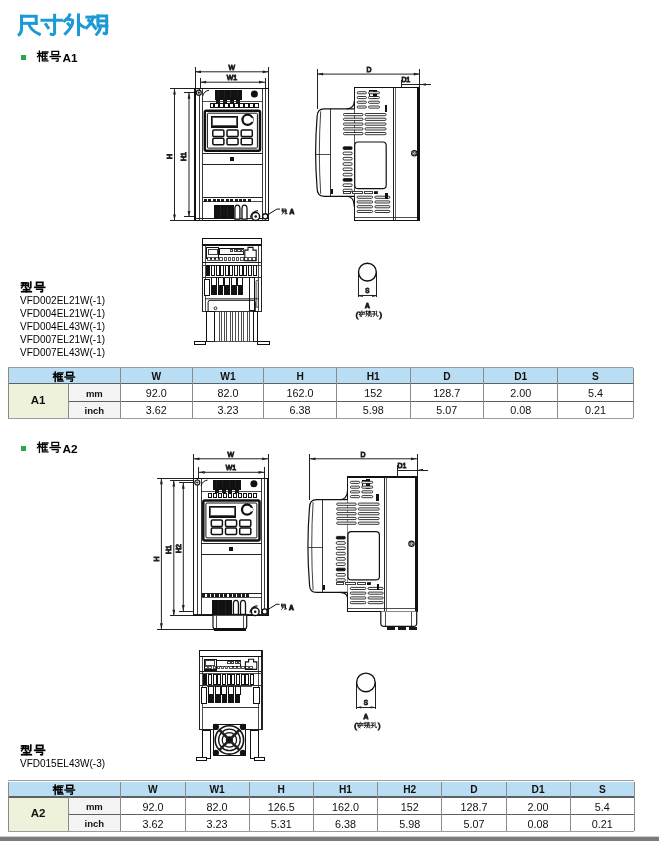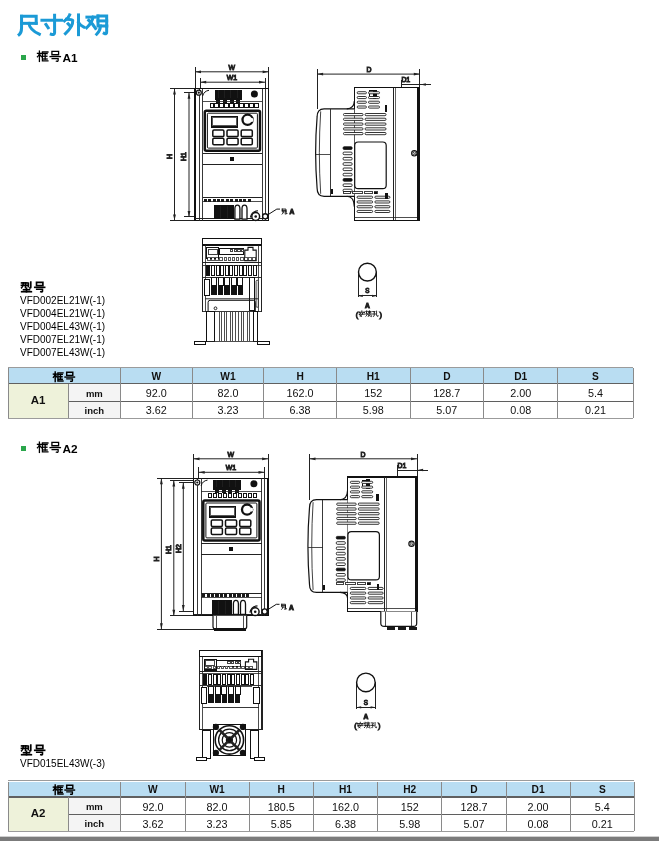--- a/index.html
+++ b/index.html
@@ -803,27 +803,27 @@
 <div class="tc b" style="left:315.5px;top:784.1px;font-size:10.2px">H1</div>
 <div class="tc b" style="left:379.70000000000005px;top:784.1px;font-size:10.2px">H2</div>
 <div class="tc b" style="left:443.9px;top:784.1px;font-size:10.2px">D</div>
 <div class="tc b" style="left:508.1px;top:784.1px;font-size:10.2px">D1</div>
 <div class="tc b" style="left:572.3px;top:784.1px;font-size:10.2px">S</div>
 <div class="tc b" style="left:8.149999999999999px;top:807.0px;font-size:11.5px">A2</div>
 <div class="tc b" style="left:64.35px;top:801.2px;font-size:9.5px">mm</div>
 <div class="tc b" style="left:64.35px;top:818.2px;font-size:9.5px">inch</div>
 <div class="tc" style="left:122.9px;top:800.6px;">92.0</div>
 <div class="tc" style="left:187.1px;top:800.6px;">82.0</div>
-<div class="tc" style="left:251.29999999999995px;top:800.6px;">180.5</div>
+<div class="tc" style="left:251.29999999999995px;top:800.6px;">126.5</div>
 <div class="tc" style="left:315.5px;top:800.6px;">162.0</div>
 <div class="tc" style="left:379.70000000000005px;top:800.6px;">152</div>
 <div class="tc" style="left:443.9px;top:800.6px;">128.7</div>
 <div class="tc" style="left:508.1px;top:800.6px;">2.00</div>
 <div class="tc" style="left:572.3px;top:800.6px;">5.4</div>
 <div class="tc" style="left:122.9px;top:817.6px;">3.62</div>
 <div class="tc" style="left:187.1px;top:817.6px;">3.23</div>
-<div class="tc" style="left:251.29999999999995px;top:817.6px;">5.85</div>
+<div class="tc" style="left:251.29999999999995px;top:817.6px;">5.31</div>
 <div class="tc" style="left:315.5px;top:817.6px;">6.38</div>
 <div class="tc" style="left:379.70000000000005px;top:817.6px;">5.98</div>
 <div class="tc" style="left:443.9px;top:817.6px;">5.07</div>
 <div class="tc" style="left:508.1px;top:817.6px;">0.08</div>
 <div class="tc" style="left:572.3px;top:817.6px;">0.21</div>
 <div style="position:absolute;left:0;top:836px;width:659px;height:1px;background:#cfcfcf"></div>
 <div style="position:absolute;left:0;top:837px;width:659px;height:4px;background:#7b7b7b"></div>
 </body></html>

